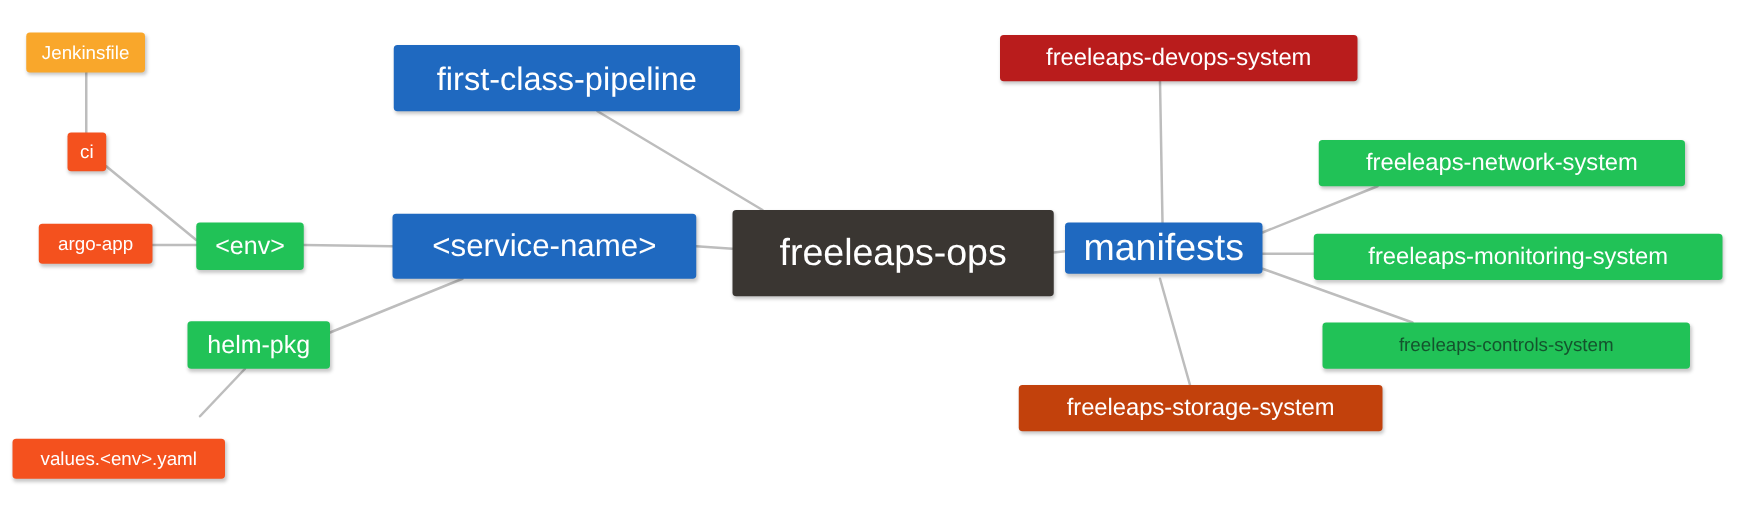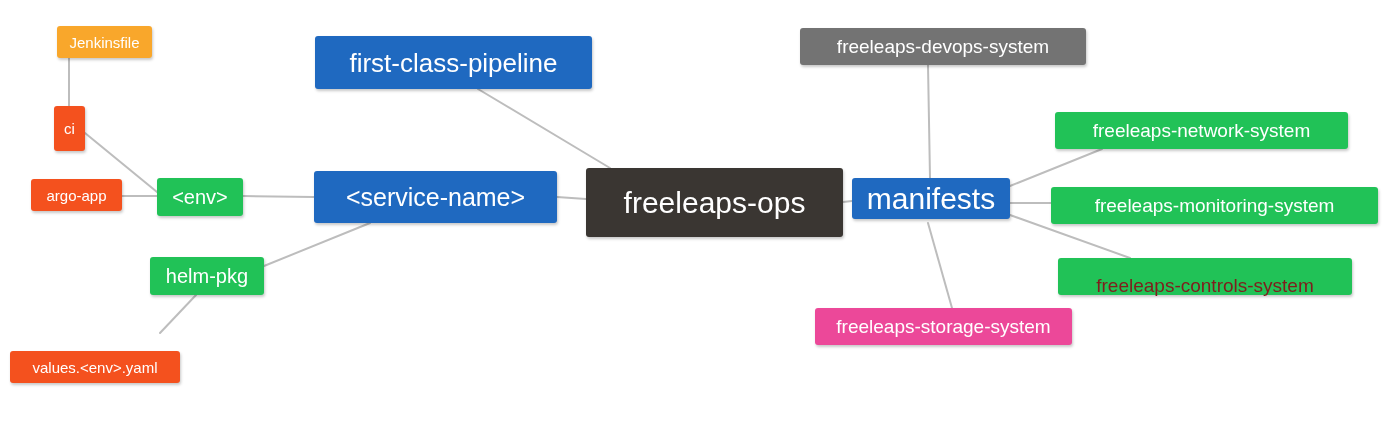--- a/index.html
+++ b/index.html
@@ -55,39 +55,39 @@
       </div>
       <div class="node" style="left: 852px; top: 178px; width: 158px; height: 41px; background: rgb(31, 105, 192); font-size: 30px; color: rgb(255, 255, 255);">
         <span>manifests</span>
       </div>
       <div class="node" style="left: 157px; top: 178px; width: 86px; height: 38px; background: rgb(33, 194, 87); font-size: 20px; color: rgb(255, 255, 255);">
         <span>&lt;env&gt;</span>
       </div>
       <div class="node" style="left: 150px; top: 257px; width: 114px; height: 38px; background: rgb(33, 194, 87); font-size: 20px; color: rgb(255, 255, 255); text-align: center;">
         <span>helm-pkg</span>
       </div>
-      <div class="node" style="left: 800px; top: 28px; width: 286px; height: 37px; background: #737373; font-size: 19px; color: rgb(255, 255, 255);">
+      <div class="node" style="left: 800px; top: 28px; width: 286px; height: 37px; background: #b91c1c; font-size: 19px; color: rgb(255, 255, 255);">
         <span>freeleaps-devops-system</span>
       </div>
       <div class="node" style="left: 1055px; top: 112px; width: 293px; height: 37px; background: rgb(33, 194, 87); font-size: 19px; color: rgb(255, 255, 255);">
         <span>freeleaps-network-system</span>
       </div>
       <div class="node" style="left: 1051px; top: 187px; width: 327px; height: 37px; background: rgb(33, 194, 87); font-size: 19px; color: rgb(255, 255, 255);">
         <span>freeleaps-monitoring-system</span>
       </div>
-      <div class="node" style="left: 1058px; top: 258px; width: 294px; height: 37px; background: rgb(33, 194, 87); font-size: 19px; color: #7f1d1d; align-items: flex-end;">
+      <div class="node" style="left: 1058px; top: 258px; width: 294px; height: 37px; background: rgb(33, 194, 87); font-size: 15px; color: #14532d;">
         <span>freeleaps-controls-system</span>
       </div>
-      <div class="node" style="left: 815px; top: 308px; width: 257px; height: 37px; background: #ec4899; font-size: 19px; color: rgb(255, 255, 255);">
+      <div class="node" style="left: 815px; top: 308px; width: 291px; height: 37px; background: #c2410c; font-size: 19px; color: rgb(255, 255, 255);">
         <span>freeleaps-storage-system</span>
       </div>
-      <div class="node" style="left: 21px; top: 26px; width: 95px; height: 32px; background: rgb(249, 167, 43); font-size: 15px; color: rgb(255, 255, 255); margin-left: 36px;">
+      <div class="node" style="left: 21px; top: 26px; width: 95px; height: 32px; background: rgb(249, 167, 43); font-size: 15px; color: rgb(255, 255, 255);">
         <span>Jenkinsfile</span>
       </div>
-      <div class="node" style="left: 54px; top: 106px; width: 31px; height: 45px; background: rgb(244, 81, 30); font-size: 15px; color: rgb(255, 255, 255);">
+      <div class="node" style="left: 54px; top: 106px; width: 31px; height: 31px; background: rgb(244, 81, 30); font-size: 15px; color: rgb(255, 255, 255);">
         <span>ci</span>
       </div>
       <div class="node" style="left: 31px; top: 179px; width: 91px; height: 32px; background: rgb(244, 81, 30); font-size: 15px; color: rgb(255, 255, 255);">
         <span>argo-app</span>
       </div>
       <div class="node" style="left: 10px; top: 351px; width: 170px; height: 32px; background: rgb(244, 81, 30); font-size: 15px; color: rgb(255, 255, 255);">
         <span>values.&lt;env&gt;.yaml</span>
       </div>
     </div>
 </div>

